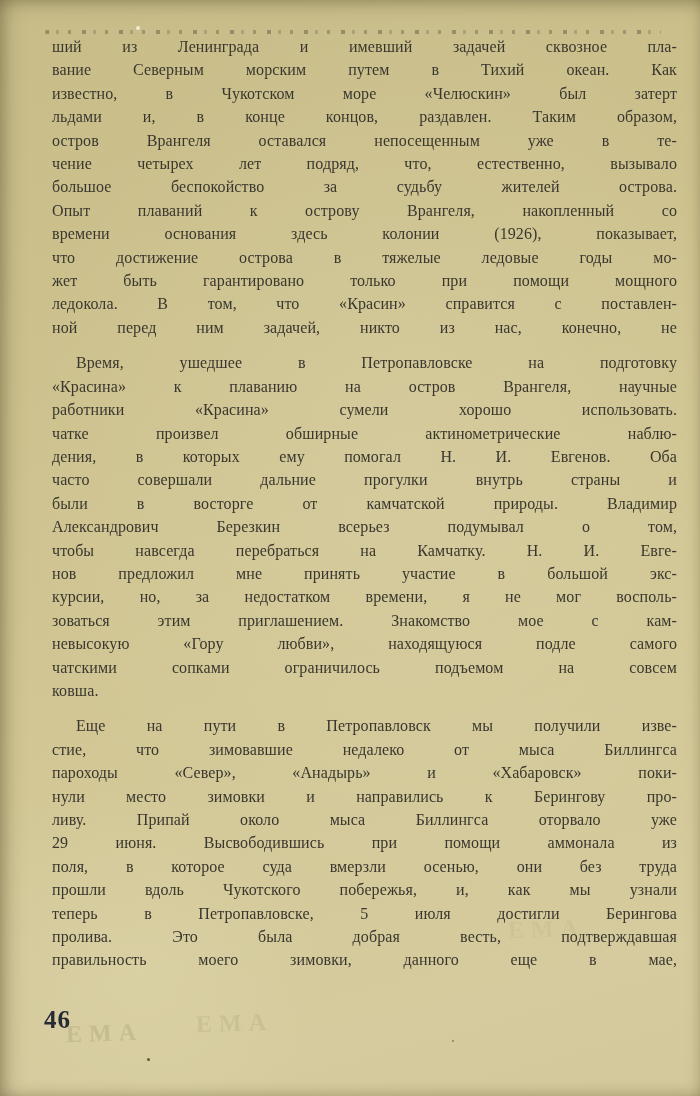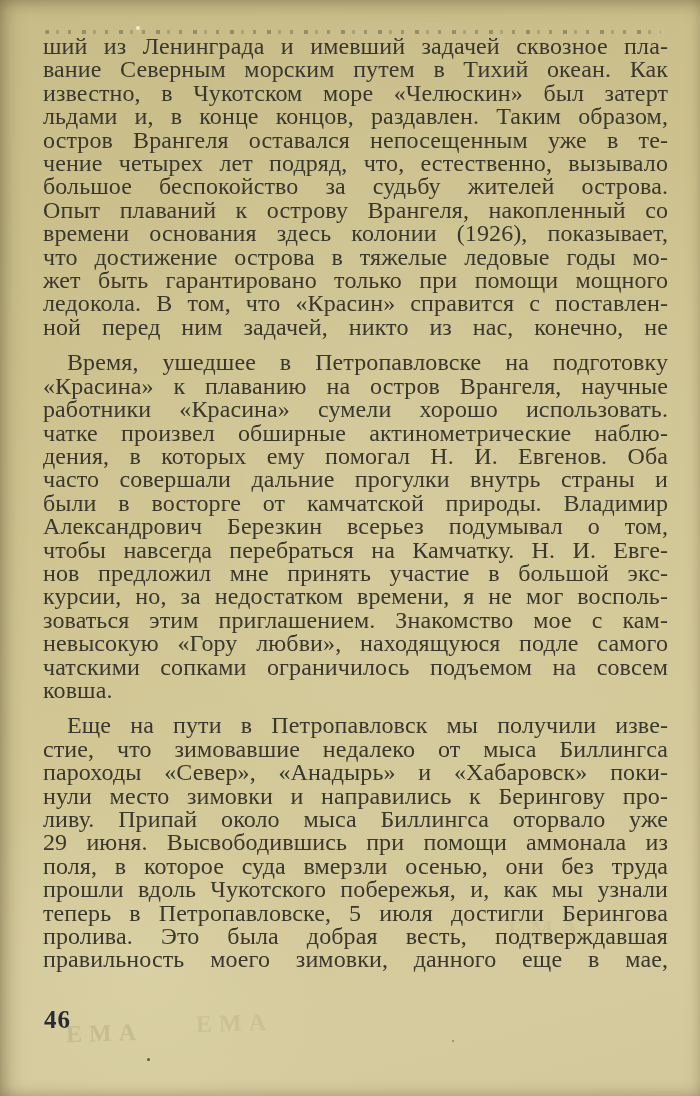--- a/index.html
+++ b/index.html
@@ -34,25 +34,25 @@
     height: 4px;
     opacity: 0.6;
     background: repeating-linear-gradient(90deg,
       rgba(56,53,43,0.60) 0 4px, rgba(56,53,43,0) 4px 11px,
       rgba(56,53,43,0.35) 11px 14px, rgba(56,53,43,0) 14px 23px,
       rgba(56,53,43,0.50) 23px 26px, rgba(56,53,43,0) 26px 37px);
     border-radius: 2px;
   }
   .text-block {
     position: absolute;
-    left: 43px;
+    left: 52px;
     top: 35px;
     width: 625px;
     color: #3a372e;
-    font-size: 24px;
+    font-size: 16px;
     line-height: 23.42px;
     text-rendering: optimizeLegibility;
   }
   .line {
     height: 23.42px;
     white-space: normal;
     text-align: justify;
     text-align-last: justify;
     letter-spacing: 0.1px;
   }

